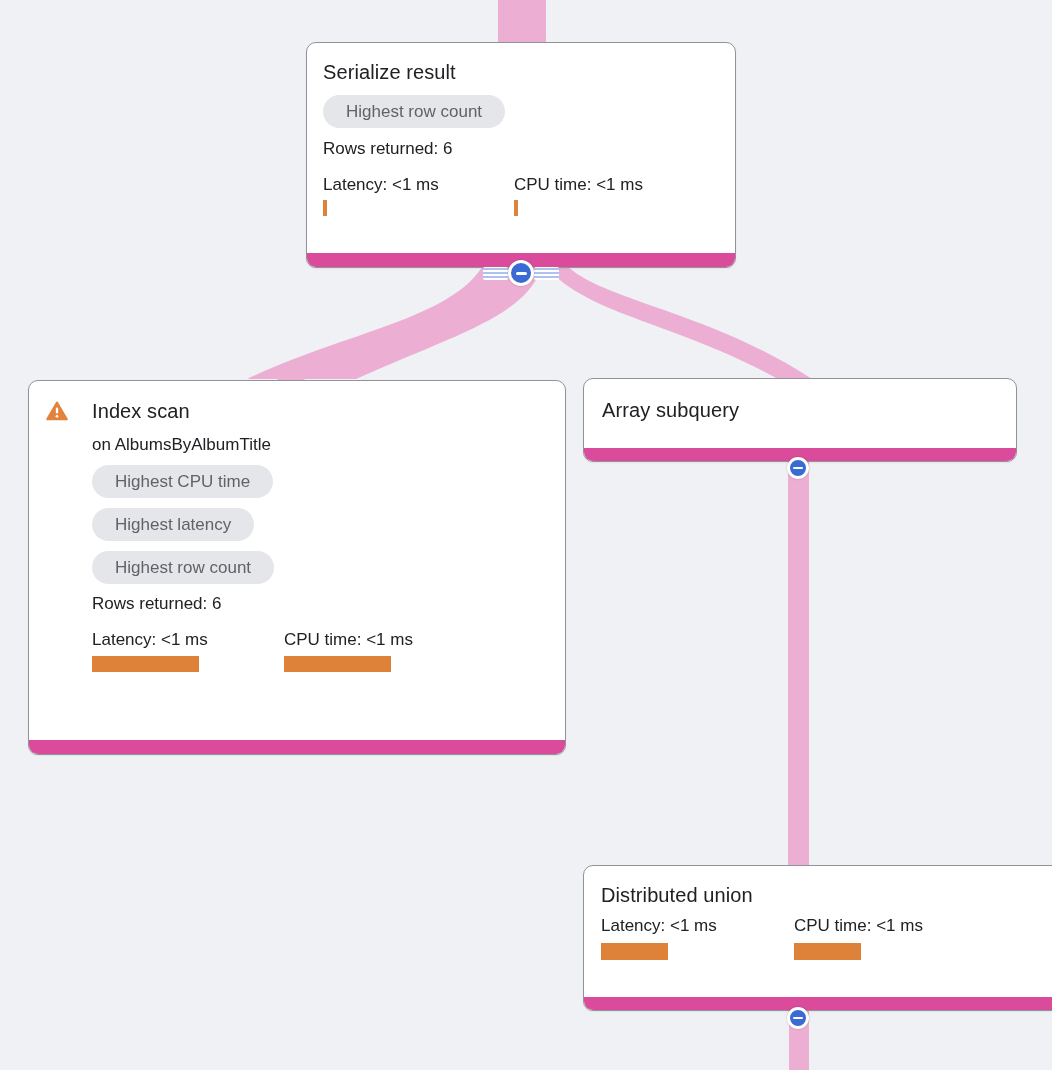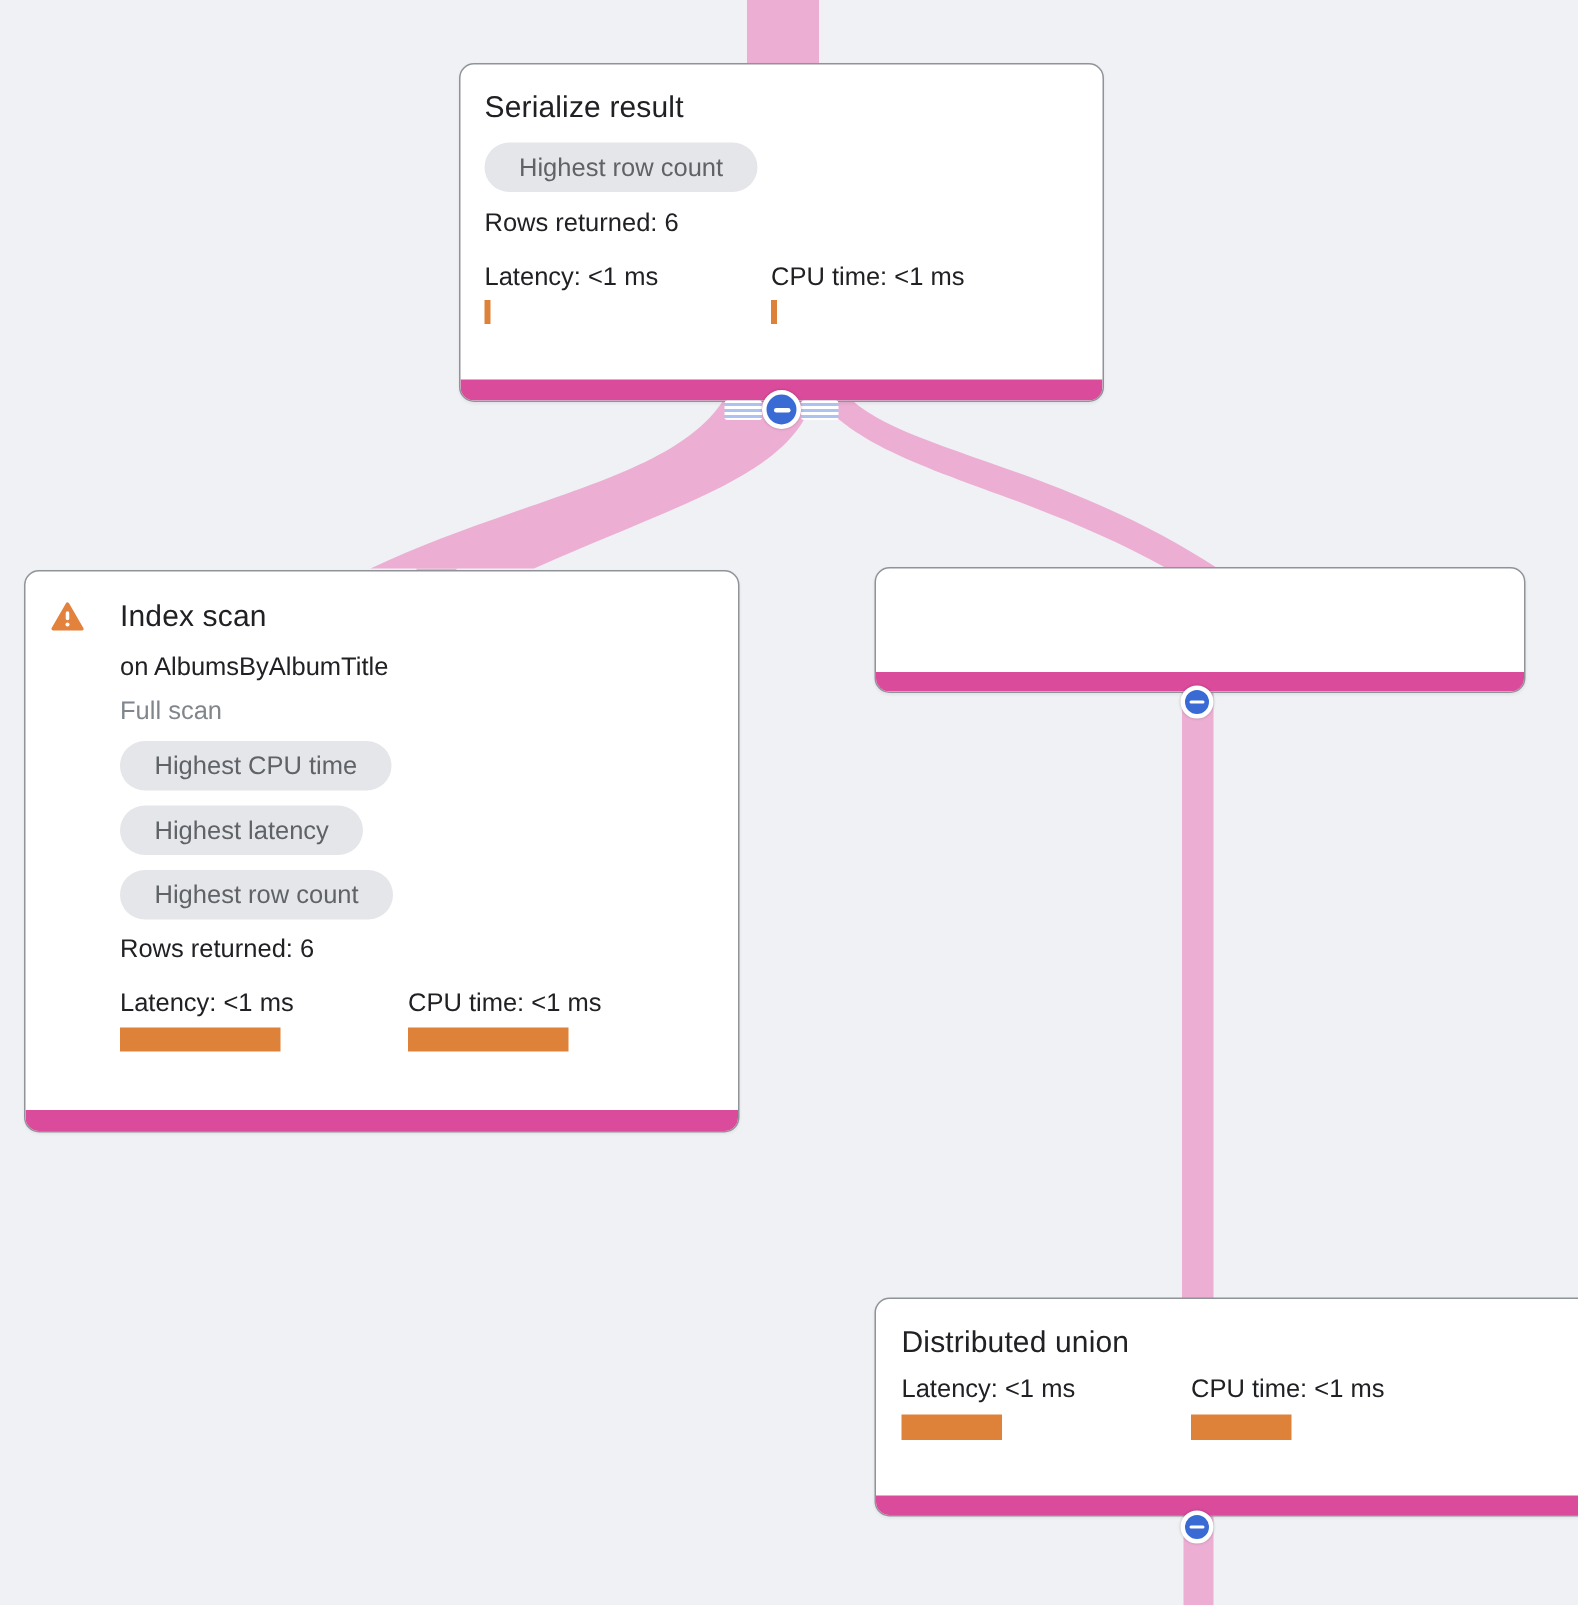--- a/index.html
+++ b/index.html
@@ -43,21 +43,21 @@
   #card-serialize{left:306px;top:42px;width:430px;height:226px;}
   #card-serialize .card-body{padding:17px 20px 0 16px;}
   #card-serialize .badge{margin-top:11px;}
   #card-serialize .rows-line{margin-top:11px;}
   #card-serialize .metrics{margin-top:16px;}
   #card-serialize .metric{width:191px;}
   #card-serialize .metric-bar{height:16px;}
   #card-serialize .bottom-bar{height:14px;}
 
   
-  #card-index{left:16px;top:380px;width:477px;height:375px;}
+  #card-index{left:28px;top:380px;width:538px;height:375px;}
   #card-index .card-body{padding:18px 16px 0 17px;display:flex;align-items:flex-start;}
   #card-index .warn-col{width:22px;margin-right:24px;margin-top:2px;flex:none;}
   #card-index .subtitle{margin-top:12px;}
   #card-index .note{margin-top:9px;}
   #card-index .badge{margin-top:10px;}
   #card-index .badge-stack{display:flex;flex-direction:column;align-items:flex-start;}
   #card-index .rows-line{margin-top:10px;}
   #card-index .metrics{margin-top:16px;}
   #card-index .metric{width:192px;}
   #card-index .metric-bar{height:16px;margin-top:6px;}
@@ -136,21 +136,20 @@
       <div class="warn-col">
         <svg width="22" height="20" viewBox="0 0 24 22" xmlns="http://www.w3.org/2000/svg">
           <path d="M12 2 L22.5 20 H1.5 Z" fill="var(--warning-orange)" stroke="var(--warning-orange)" stroke-width="2.6" stroke-linejoin="round"></path>
           <rect x="10.7" y="7.2" width="2.6" height="6.6" rx="1.3" fill="#fff"></rect>
           <circle cx="12" cy="16.9" r="1.5" fill="#fff"></circle>
         </svg>
       </div>
       <div class="content-col">
         <div class="card-title">Index scan</div>
         <div class="body-text subtitle">on AlbumsByAlbumTitle</div>
-        <div class="muted-text note">Full scan</div>
         <div class="badge-stack">
           <span class="badge">Highest CPU time</span>
           <span class="badge">Highest latency</span>
           <span class="badge">Highest row count</span>
         </div>
         <div class="body-text rows-line">Rows returned: 6</div>
         <div class="metrics">
           <div class="metric">
             <div class="metric-label">Latency: &lt;1 ms</div>
             <div class="metric-bar" style="width: 107px;"></div>
@@ -159,20 +158,23 @@
             <div class="metric-label">CPU time: &lt;1 ms</div>
             <div class="metric-bar" style="width: 107px;"></div>
           </div>
         </div>
       </div>
     </div>
     <div class="bottom-bar"></div>
   </div>
 
   <div class="card" id="card-array">
+    <div class="card-body">
+      <div class="card-title">Array subquery</div>
+    </div>
     <div class="bottom-bar"></div>
   </div>
 
   <div class="card" id="card-union">
     <div class="card-body">
       <div class="card-title">Distributed union</div>
       <div class="metrics">
         <div class="metric">
           <div class="metric-label">Latency: &lt;1 ms</div>
           <div class="metric-bar" style="width: 67px;"></div>

